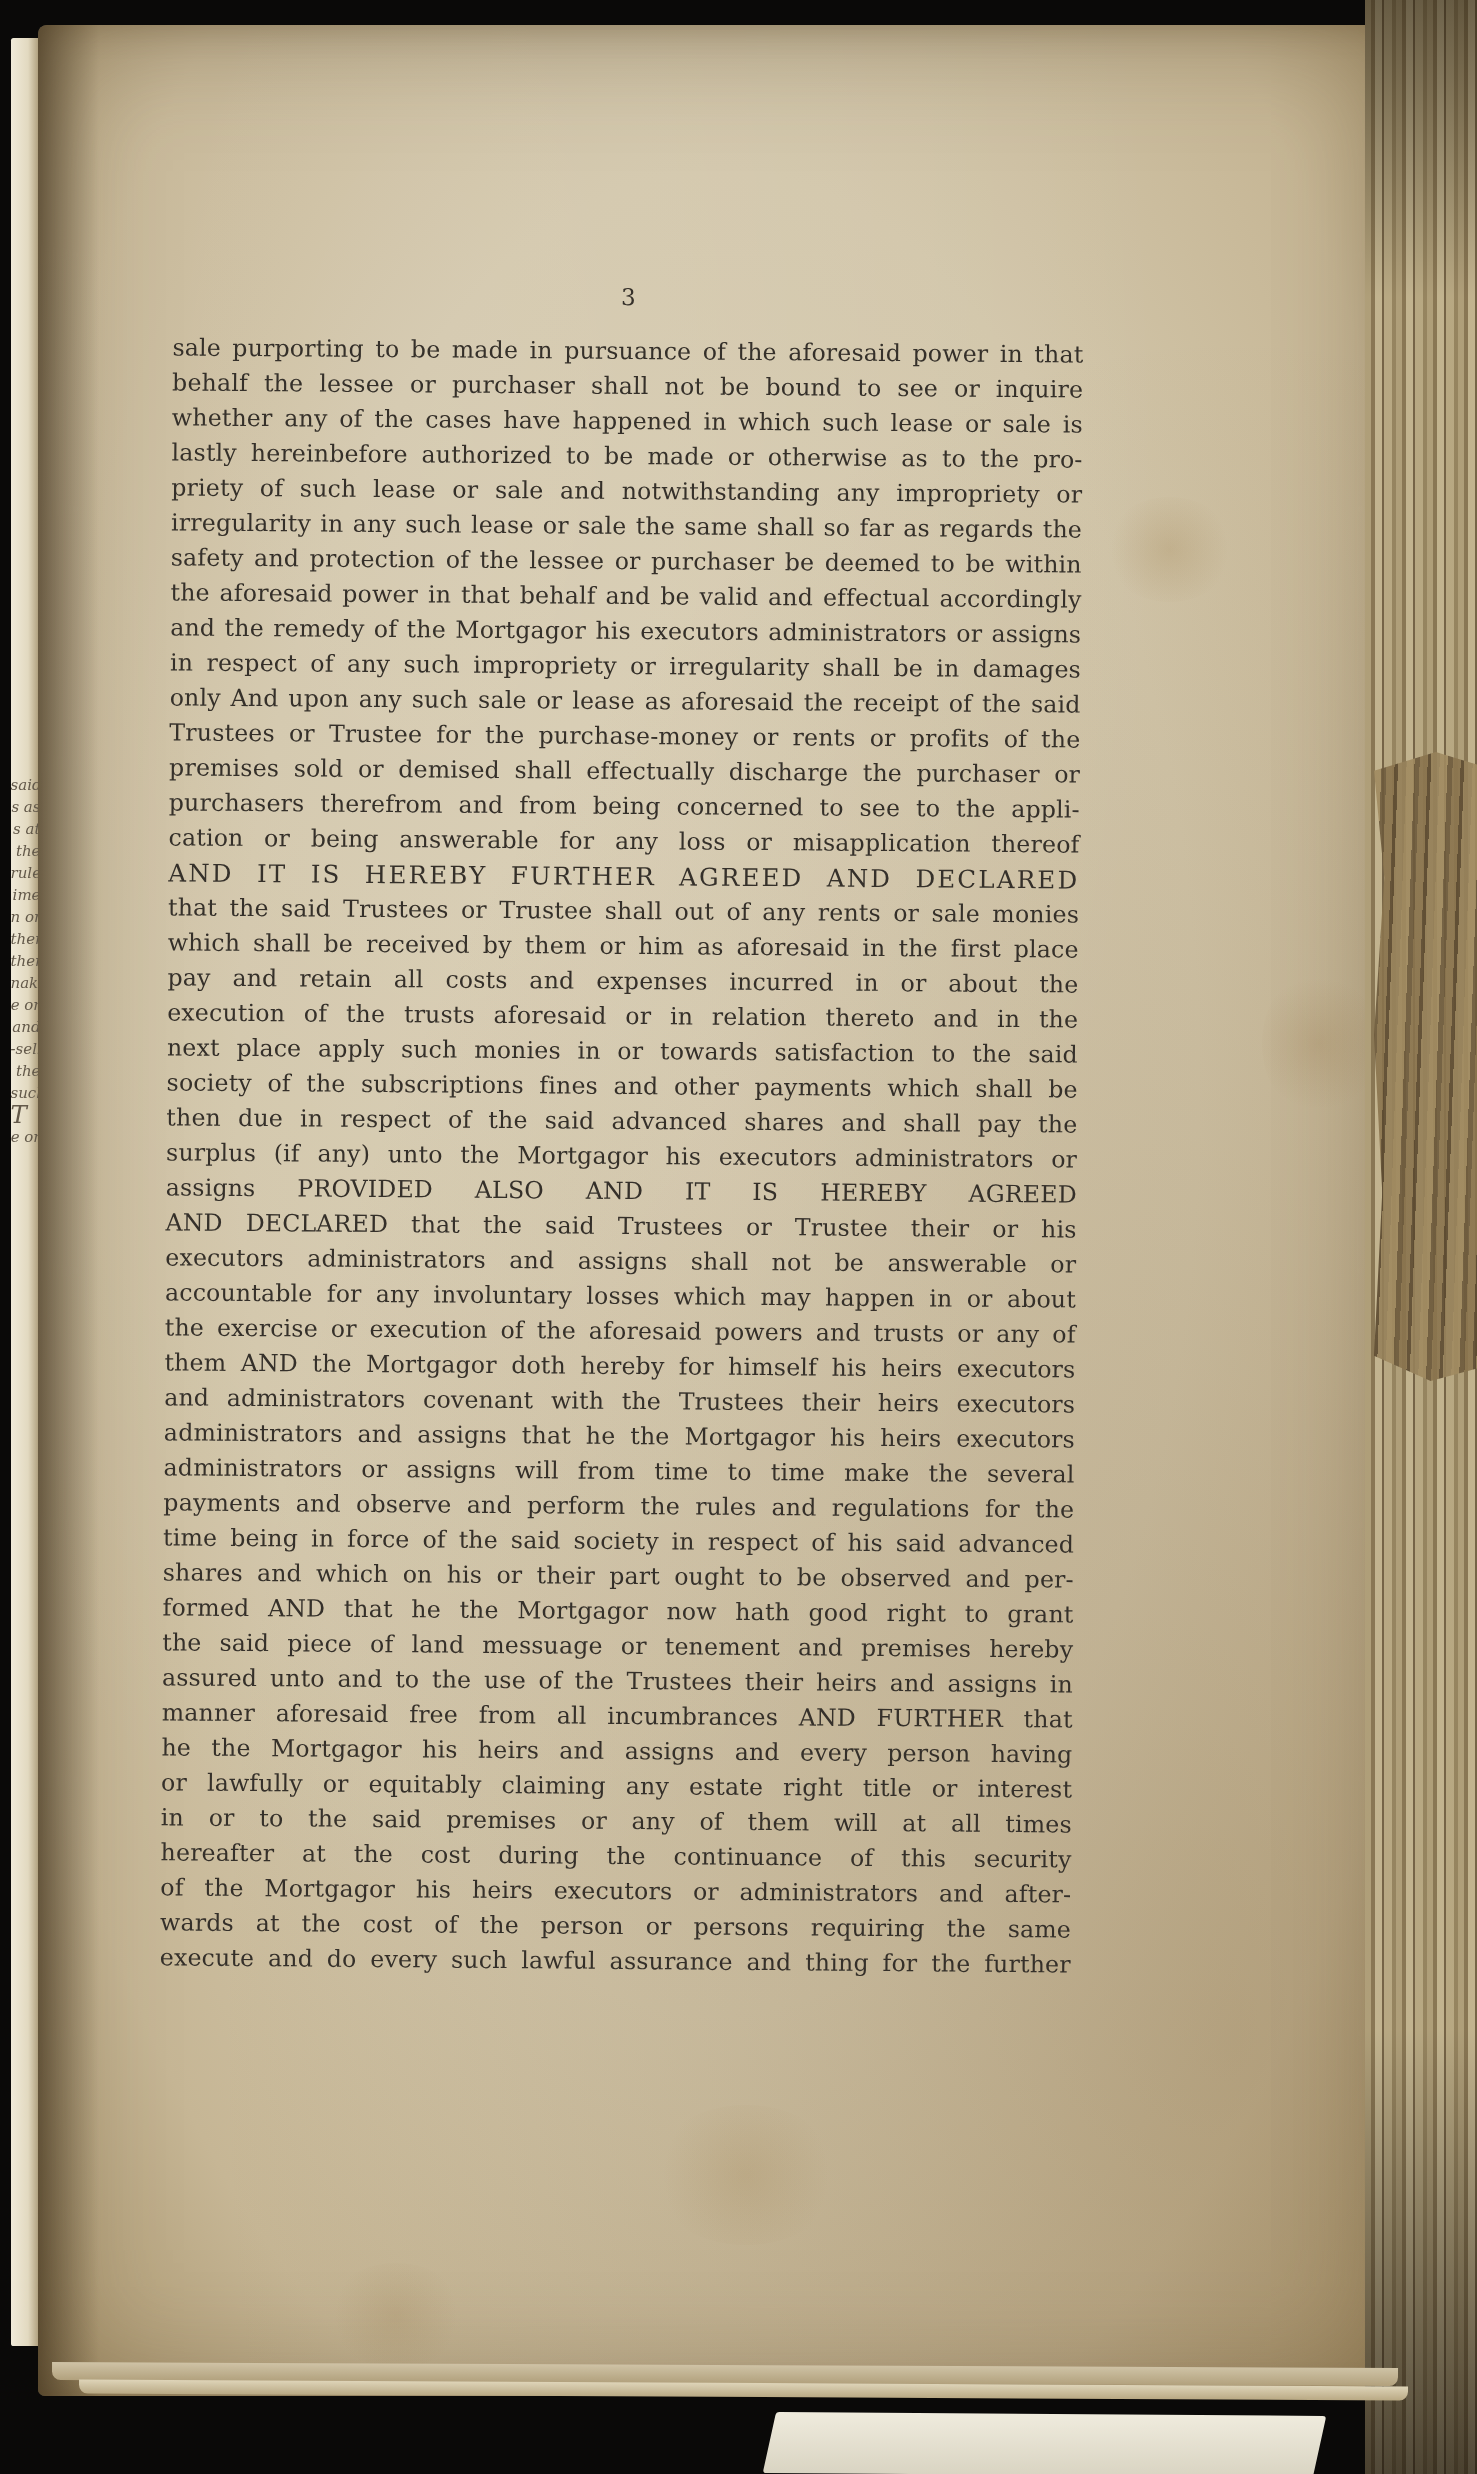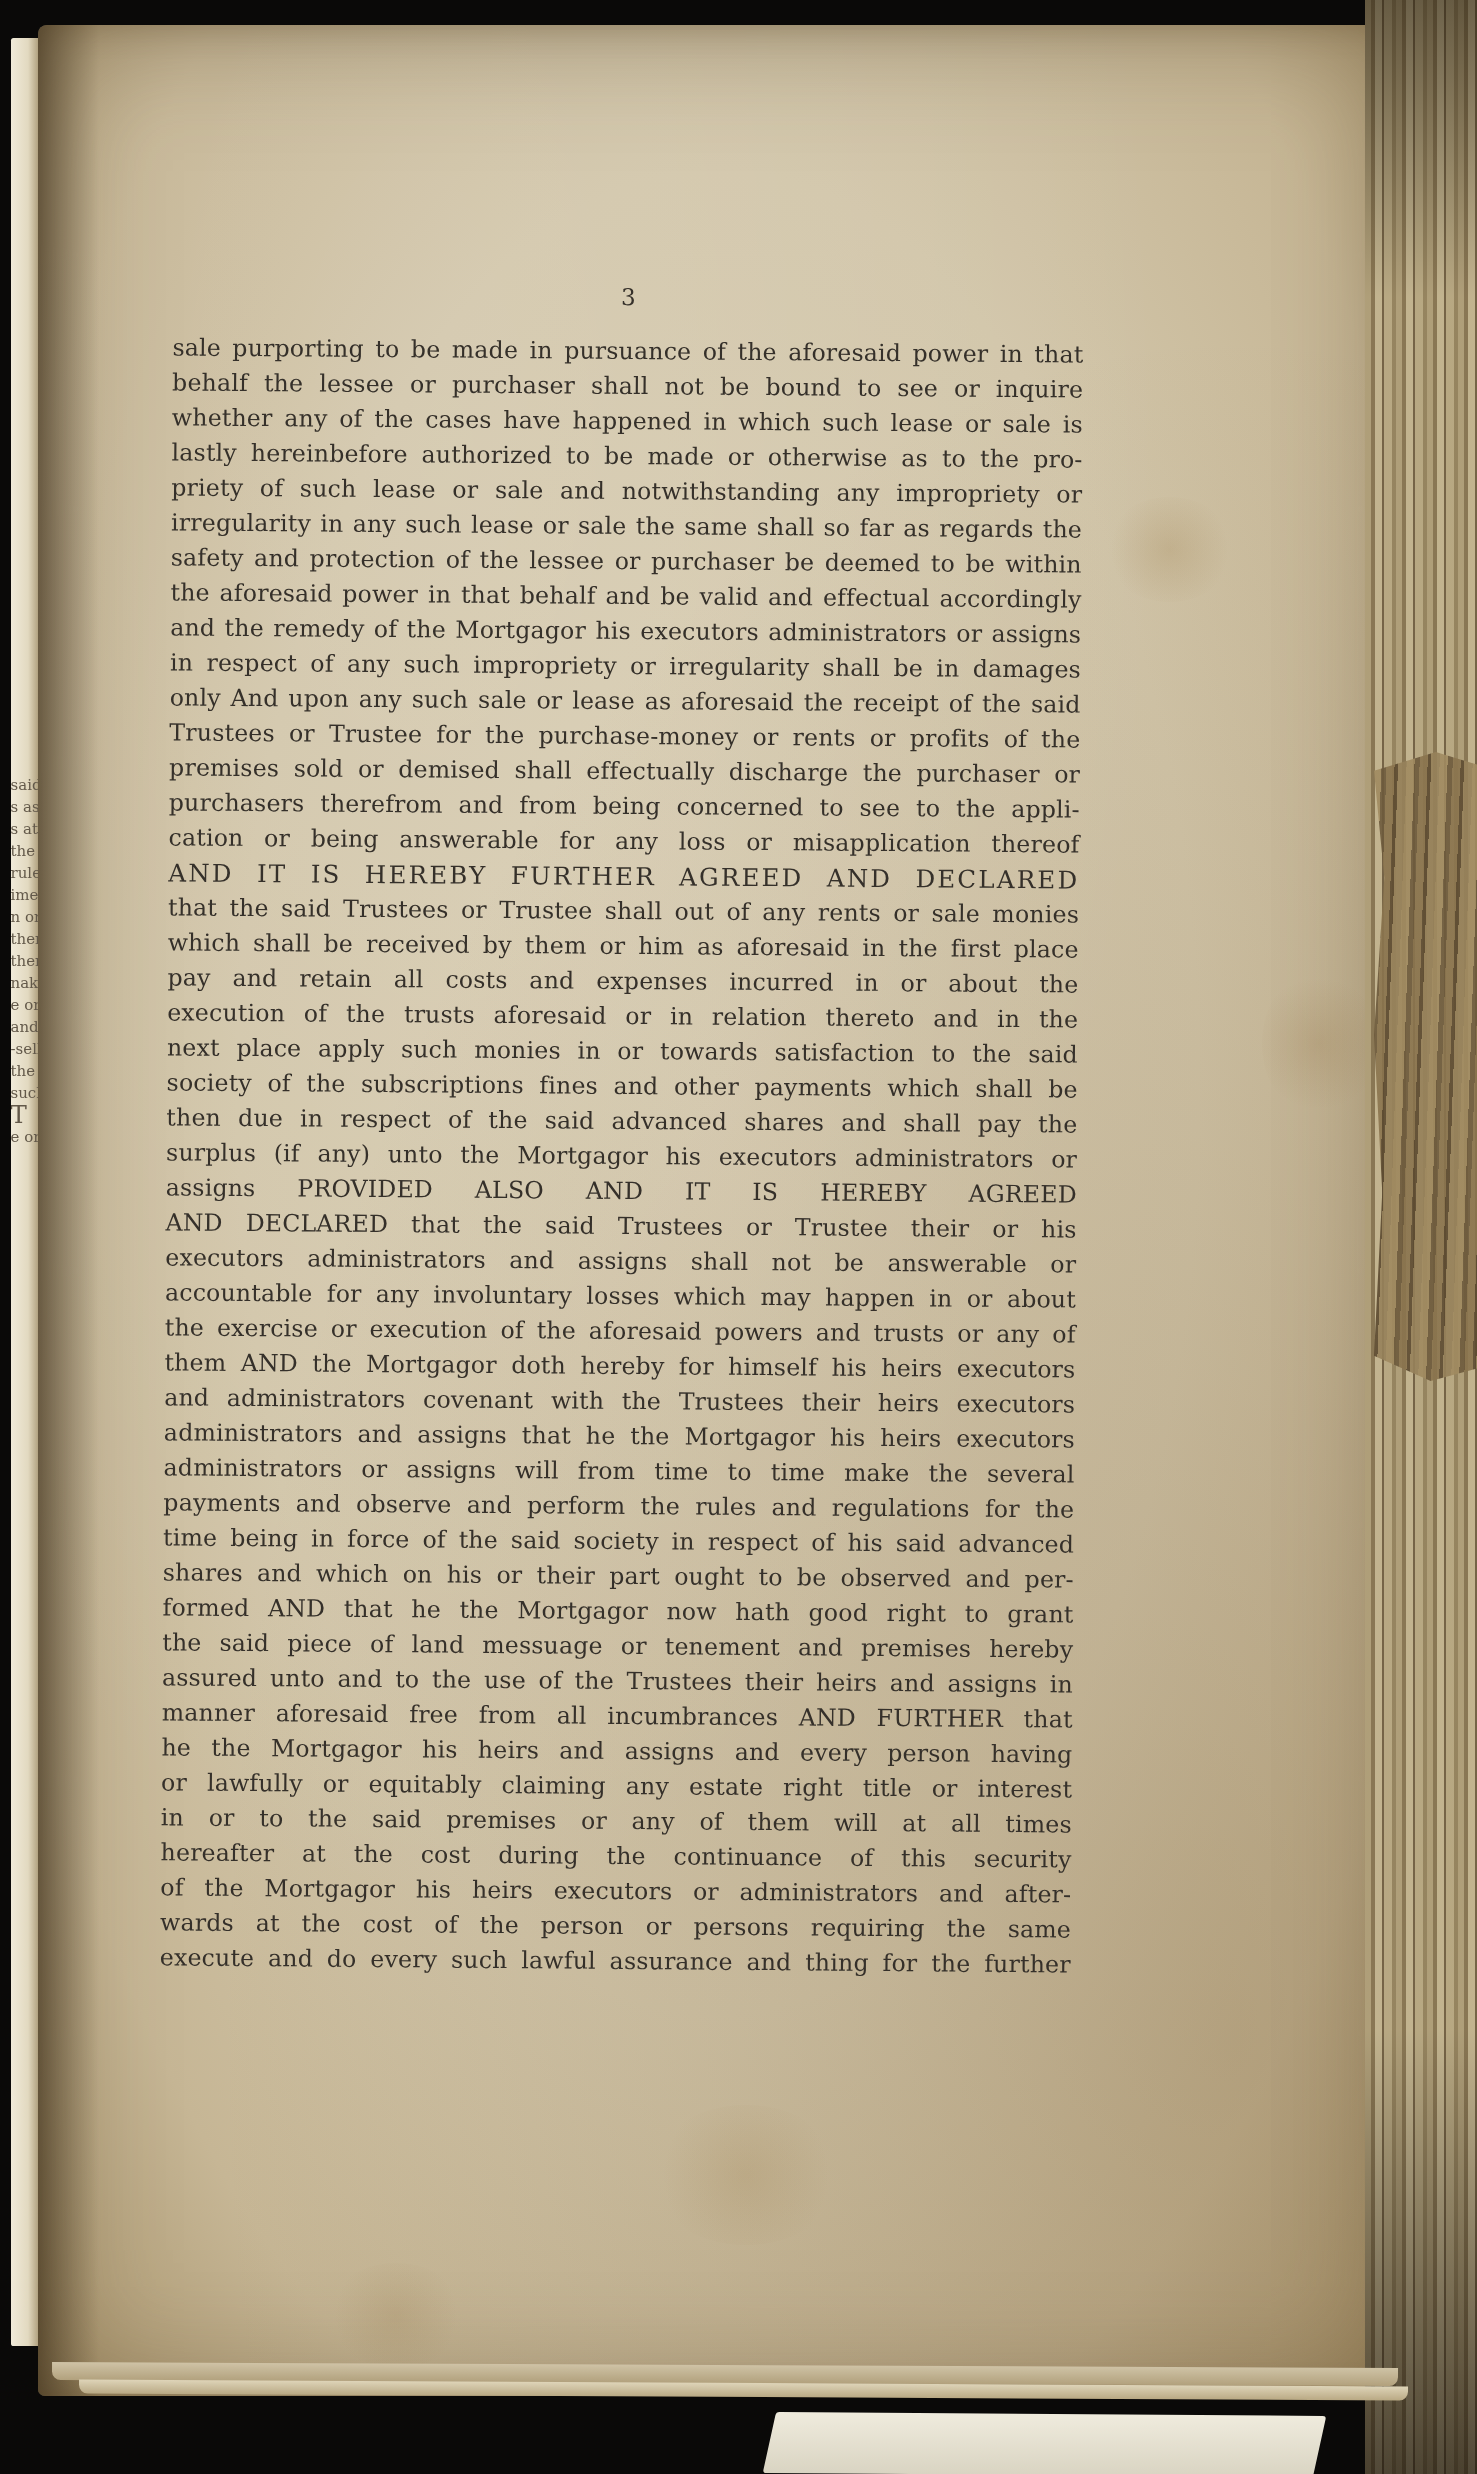--- a/index.html
+++ b/index.html
@@ -31,22 +31,24 @@
     position: absolute;
     left: 0;
     top: 736px;
     width: 30px;
   }
   .edge-fragment {
     height: 22px;
     line-height: 22px;
     font-size: 15px;
     color: #63594a;
+    text-align: right;
     white-space: nowrap;
     overflow: hidden;
+    font-style: italic;
   }
 
   
   .page {
     position: absolute;
     left: 38px;
     top: 24.5px;
     width: 1360px;
     height: 2371px;
     border-radius: 8.7px 12.2px 15.7px 7px;

